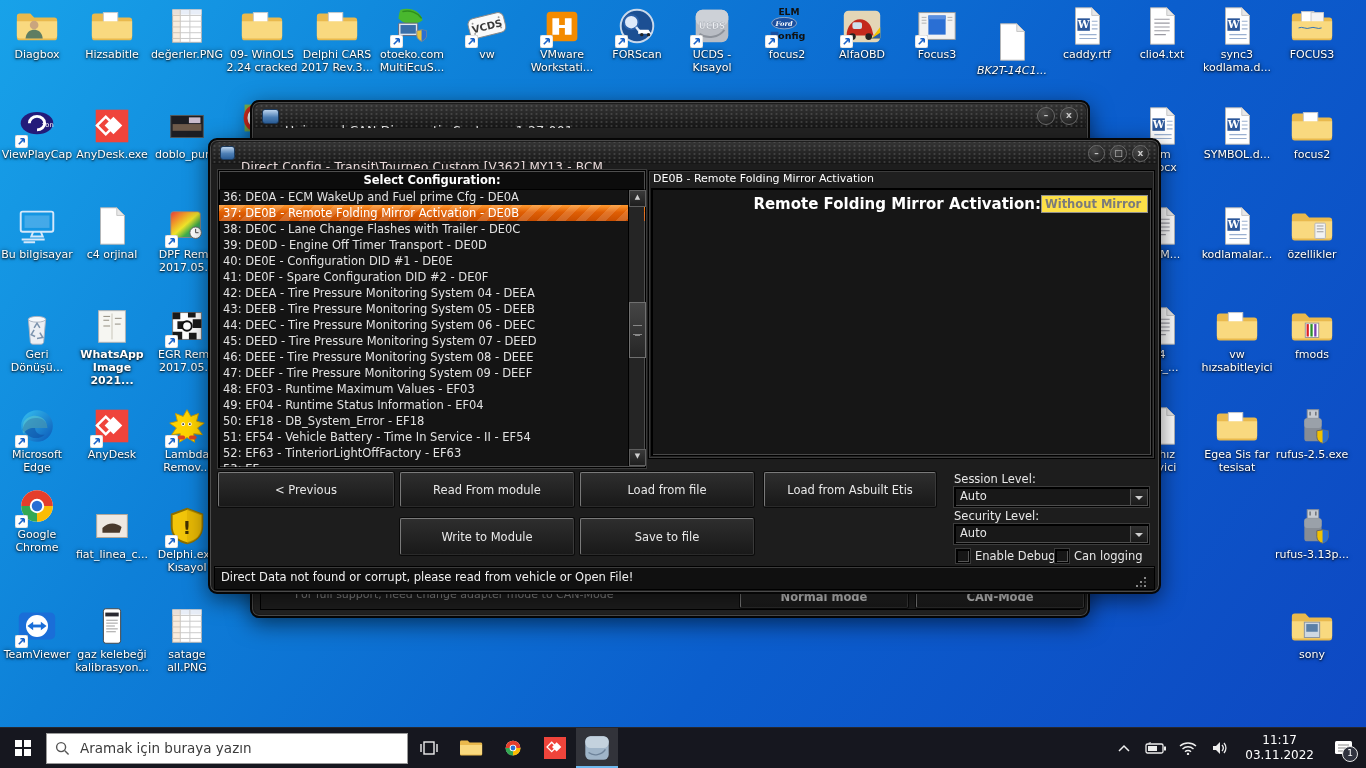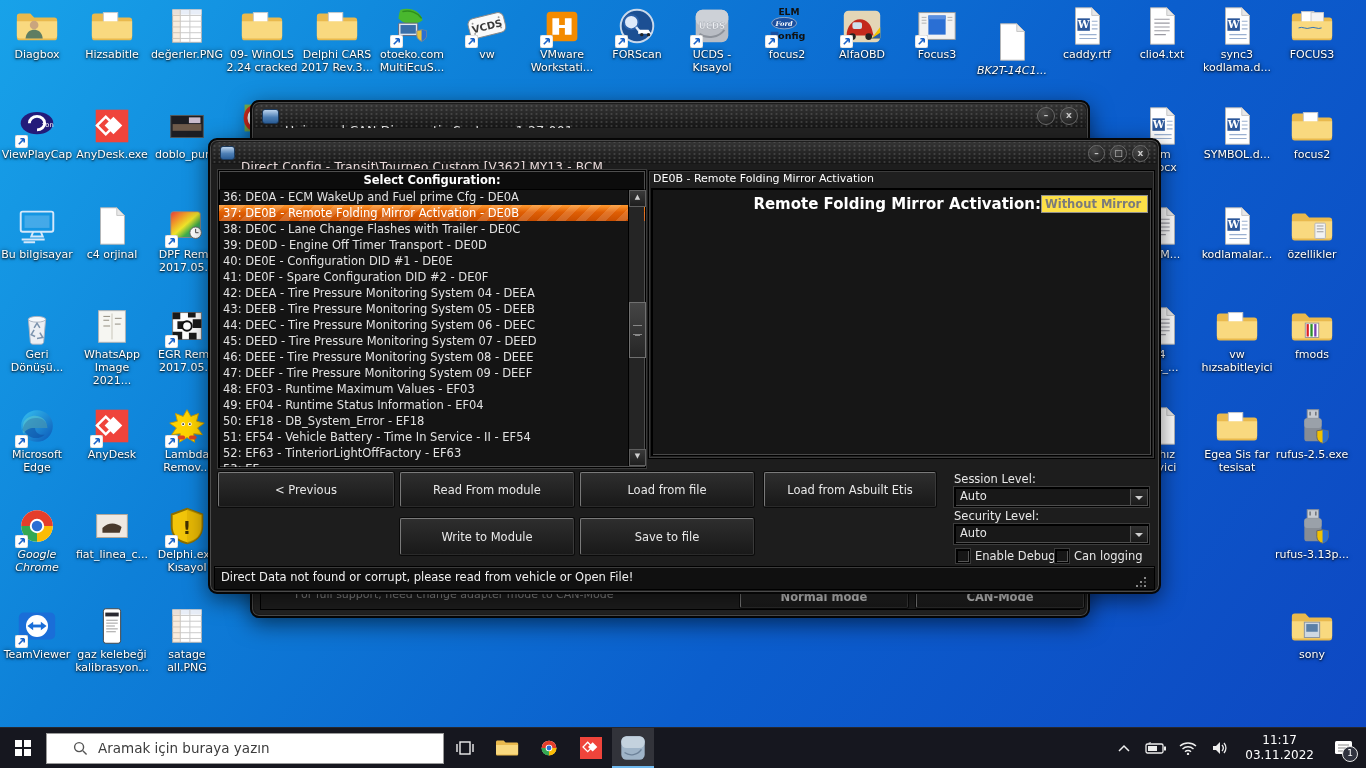--- a/index.html
+++ b/index.html
@@ -81,21 +81,21 @@
   .sliver{position:absolute;top:14px;height:20px;}
   #ucdsfoot{position:absolute;left:6px;right:6px;bottom:4px;height:26px;background:#1e1e1e;
     border:1px solid #000;box-shadow:inset 0 1px 0 #3a3a3a;}
   #ucdsnote{position:absolute;left:34px;top:5px;font-size:11px;color:#8f8f8f;}
   
   #taskbar{position:absolute;left:0;bottom:0;width:1366px;height:40px;background:#16171f;z-index:50;
     border-top:1px solid rgba(255,255,255,.07);display:flex;align-items:center;}
   #startbtn{width:46px;height:40px;display:flex;align-items:center;justify-content:center;}
   .winlogo{display:grid;grid-template-columns:7px 7px;grid-template-rows:7px 7px;gap:1.5px;}
   .winlogo i{background:#fff;}
-  #search{width:344px;height:29px;background:#fff;border:1px solid #9a9a9a;display:flex;align-items:center;gap:8px;padding:0 26px;}
+  #search{width:344px;height:29px;background:#fff;border:1px solid #9a9a9a;display:flex;align-items:center;gap:8px;padding:0 8px;}
   #search input{border:none;outline:none;font-size:13.5px;color:#333;width:270px;background:transparent;
     font-family:"DejaVu Sans","Liberation Sans",sans-serif;}
   #search input::placeholder{color:#3c3c3c;}
   .tbicon{width:42px;height:40px;display:flex;align-items:center;justify-content:center;}
   .tbicon.active{background:rgba(255,255,255,.12);box-shadow:inset 0 -2px 0 #6fb9ef;}
   #tray{margin-left:auto;display:flex;align-items:center;gap:6px;padding-right:6px;}
   .trico{width:26px;height:40px;display:flex;align-items:center;justify-content:center;}
   #clock{color:#fff;font-size:12px;line-height:1.25;text-align:center;padding:0 6px;}
   #notif{position:relative;width:34px;height:40px;display:flex;align-items:center;justify-content:center;}
   #badge{position:absolute;right:2px;bottom:6px;width:14px;height:14px;border-radius:50%;background:#30333f;
@@ -529,21 +529,21 @@
         <div class="art">
           <svg viewBox="0 0 48 40" width="46" height="40">
             <path d="M15 13h18l-2 23c0 2-1 3-3 3h-8c-2 0-3-1-3-3z" fill="#eceff4" stroke="#aab3c0"></path>
             <ellipse cx="24" cy="13" rx="9" ry="3" fill="#f6f8fb" stroke="#aab3c0"></ellipse>
             <path d="M21 22l3-5 3 5M27 27l3 5-6 1M21 24l-3 5 4 2" stroke="#7c93ad" stroke-width="1.6" fill="none"></path>
           </svg>
         </div>
         <div class="lbl">Geri
 Dönüşü...</div>
       </div>
-      <div class="dicon" style="left: 74px; top: 306px;">
+      <div class="dicon" style="left: 74px; top: 306px; font-weight: bold;">
         <div class="art">
           <svg viewBox="0 0 48 40" width="46" height="40">
             <rect x="10" y="4" width="28" height="33" fill="#f6f6f2" stroke="#b5b5b5"></rect>
             <path d="M24 7v27" stroke="#c8c4b8"></path>
             <path d="M15 10h7M15 14h6M27 12h7M27 18h6M15 20h7" stroke="#8f8a7c"></path>
           </svg>
         </div>
         <div class="lbl">WhatsApp
 Image 2021...</div>
       </div>
@@ -686,21 +686,21 @@
             <rect x="19" y="3" width="12" height="9" fill="#c7cbd1" stroke="#8a8f96"></rect>
             <path d="M22 5v4M28 5v4" stroke="#6a6f76" stroke-width="1.5"></path>
             <rect x="16" y="12" width="18" height="24" rx="3" fill="#878d95"></rect>
             <rect x="16" y="12" width="18" height="10" rx="3" fill="#9aa1a9"></rect>
             <path d="M29 25l6-1 6 1v6c0 4-3 6-6 7-3-1-6-3-6-7z" fill="#f2c200" stroke="#666"></path>
             <path d="M35 24l6 1v6c0 4-3 6-6 7z" fill="#2a6fd4"></path>
           </svg>
         </div>
         <div class="lbl">rufus-2.5.exe</div>
       </div>
-      <div class="dicon" style="left: -1px; top: 506px; font-style: italic;">
+      <div class="dicon" style="left: -1px; top: 486px;">
         <div class="art">
           <svg viewBox="0 0 48 40" width="46" height="40">
             <circle cx="24" cy="20" r="16.5" fill="#fff"></circle>
             <path d="M7.5 20a16.5 16.5 0 0 1 33 0z" fill="#e43e2b"></path>
             <path d="M24 20v16.5A16.5 16.5 0 0 1 7.5 20z" fill="#34a853"></path>
             <path d="M24 20h16.5A16.5 16.5 0 0 1 24 36.5z" fill="#fbbc05"></path>
             <circle cx="24" cy="20" r="7.5" fill="#fff"></circle>
             <circle cx="24" cy="20" r="5.5" fill="#2a6fd4"></circle>
           </svg>
           <div class="sc">

